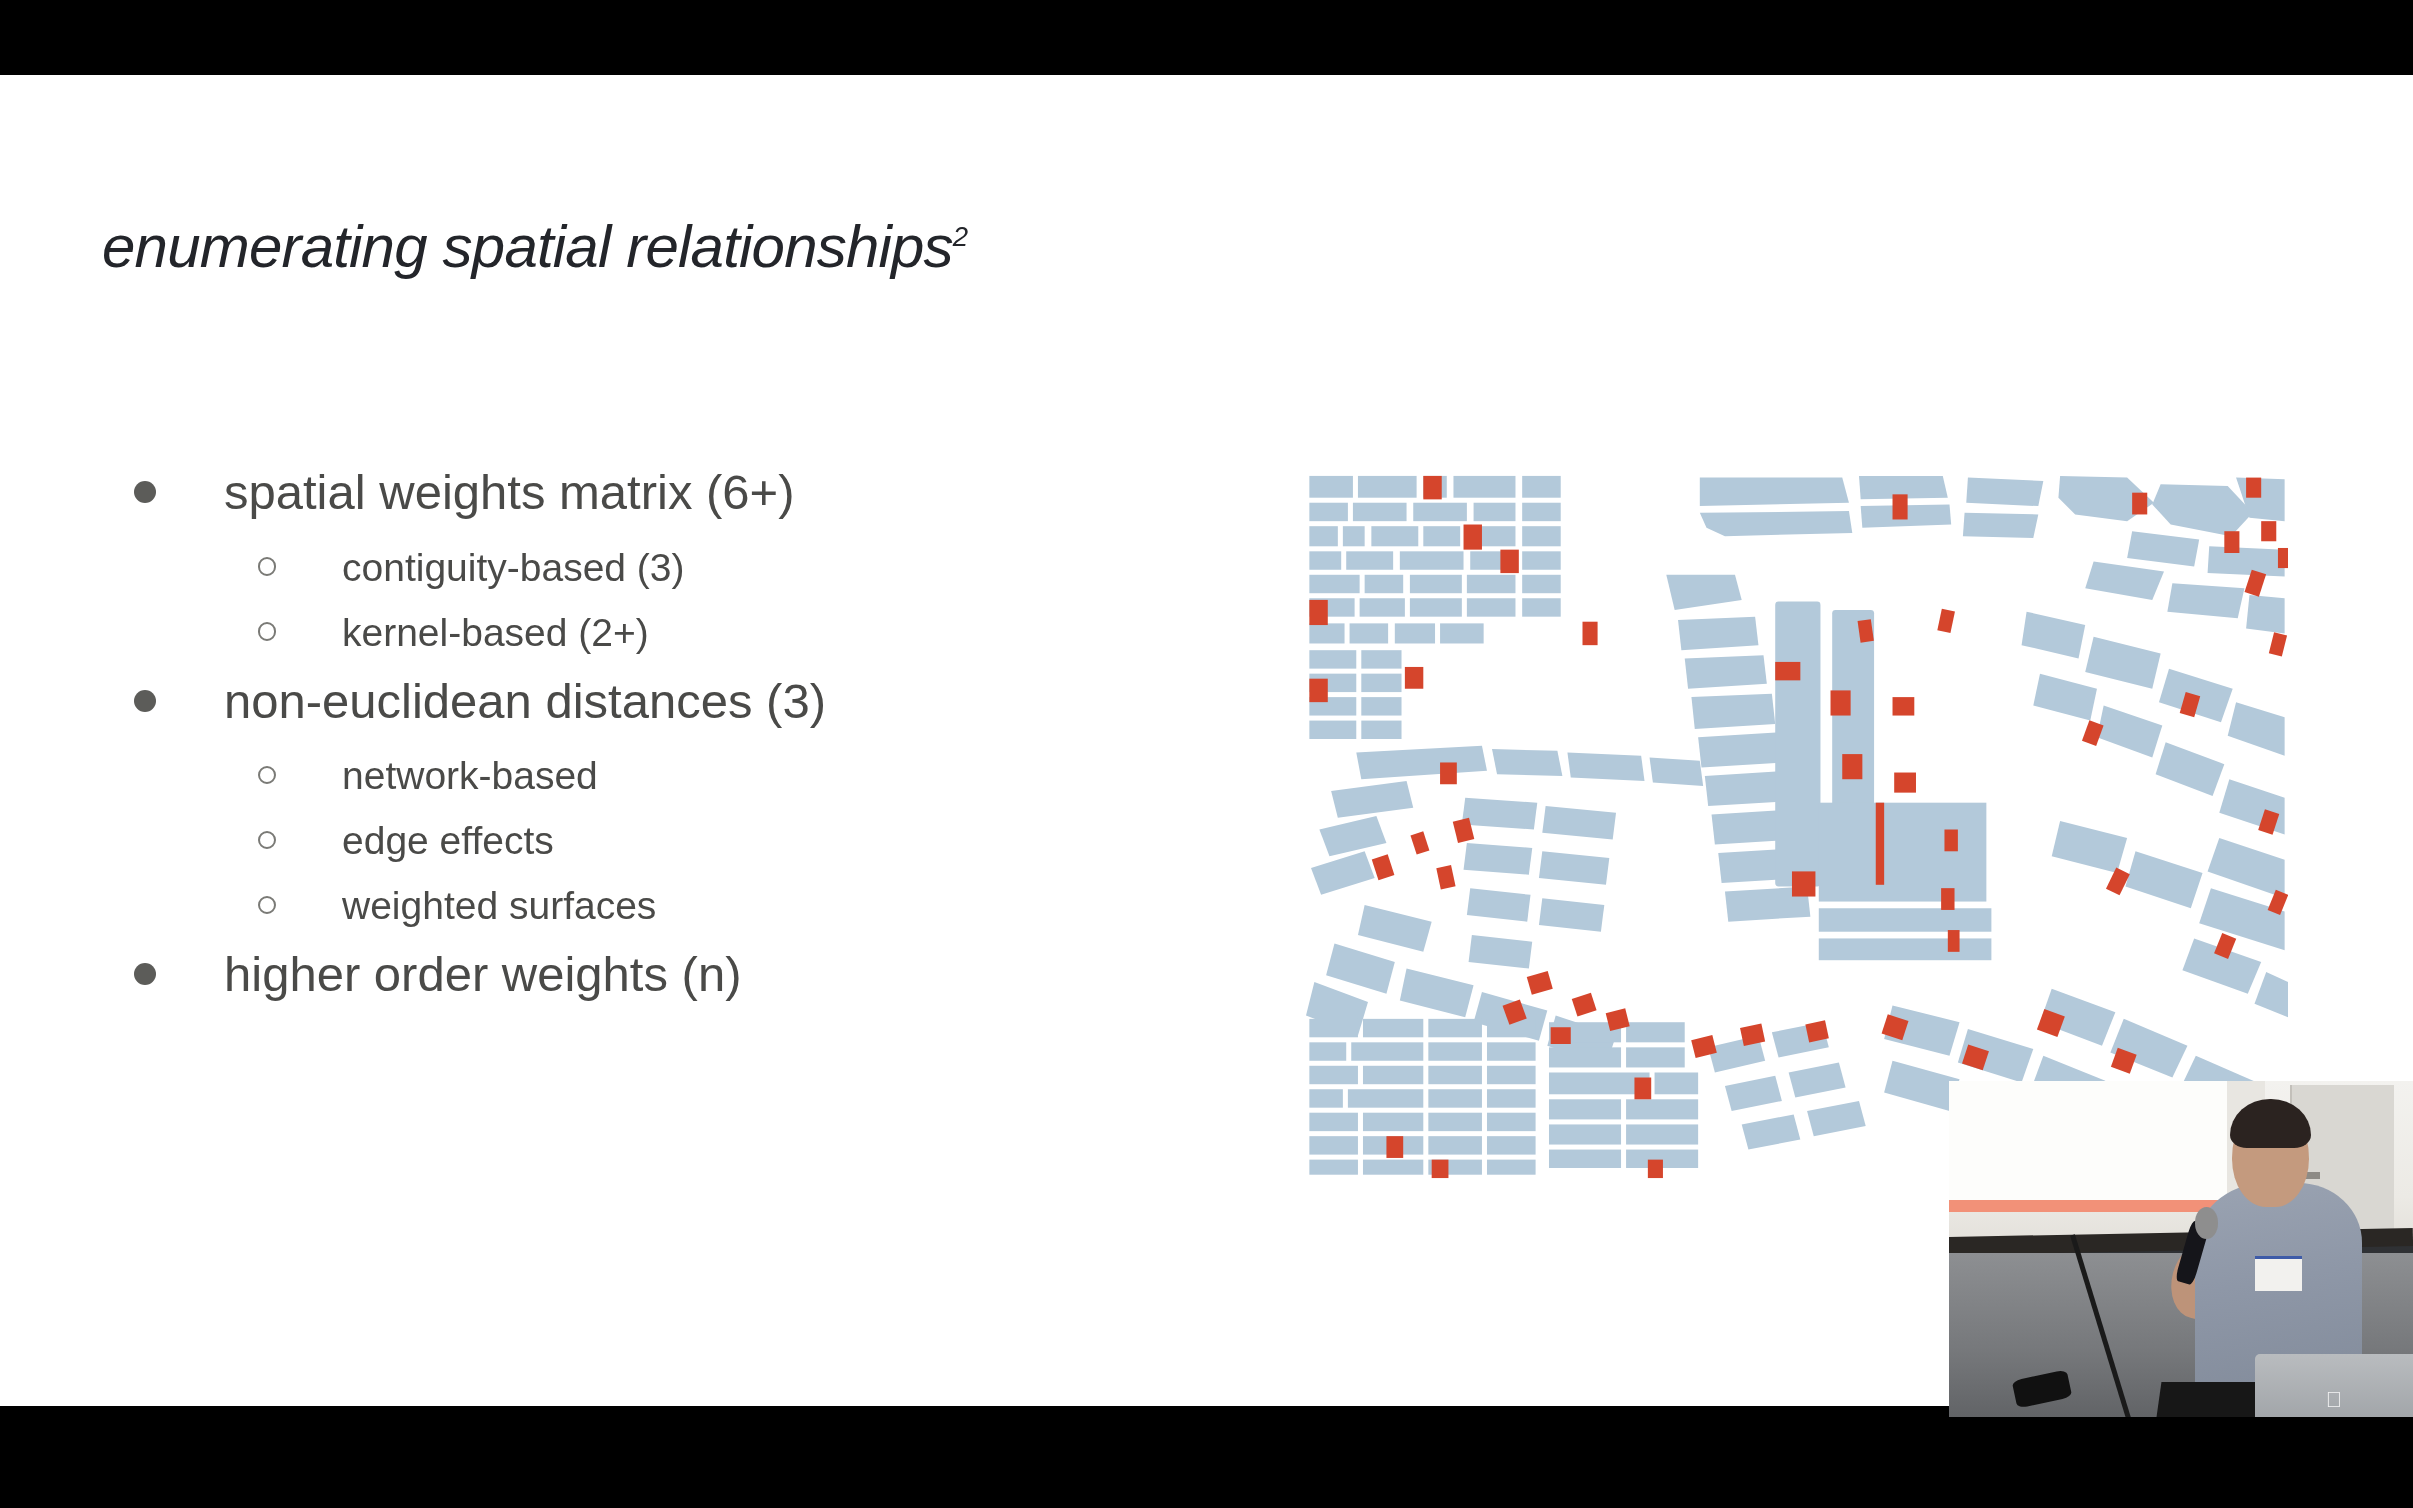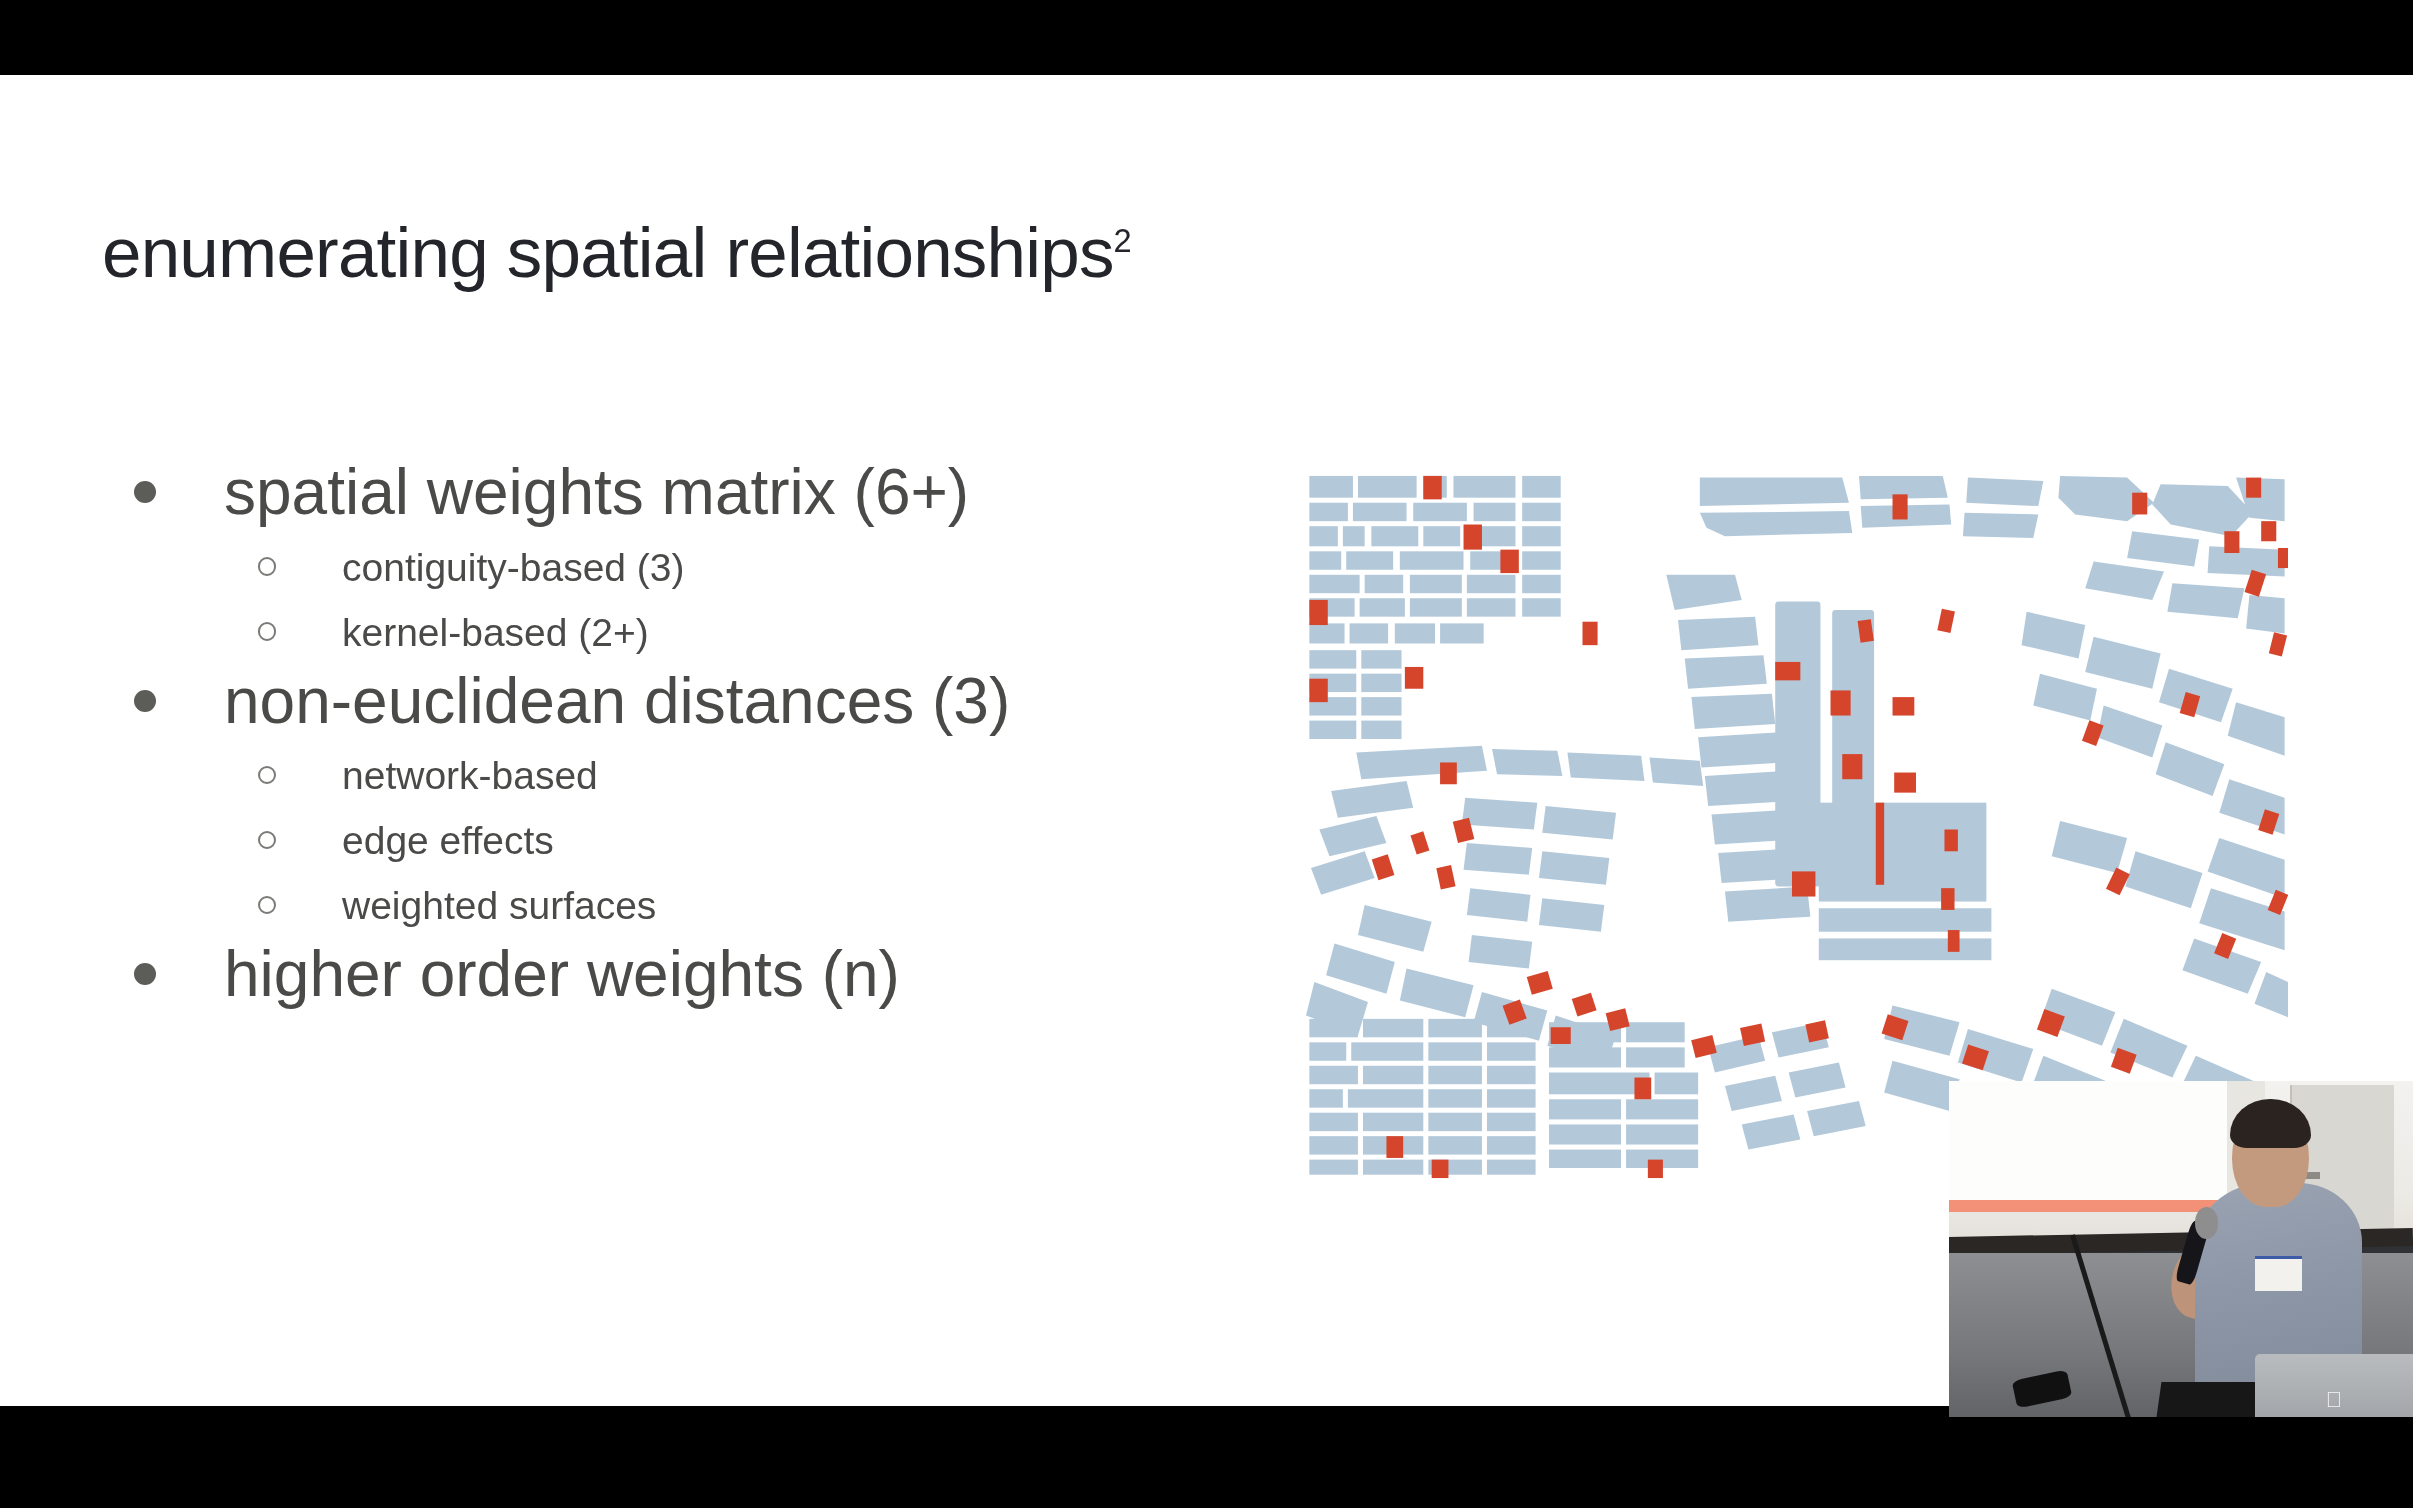--- a/index.html
+++ b/index.html
@@ -21,26 +21,27 @@
     left: 0; top: 75px;
     width: 2413px; height: 1331px;
     background: #ffffff;
     overflow: hidden;
   }
 
   
   #title {
     position: absolute;
     left: 102px; top: 142px;
-    font-size: 71px;
+    font-size: 60px;
     font-weight: 400;
     letter-spacing: -0.8px;
     color: #23252a;
     white-space: nowrap;
     line-height: 1;
+    font-style: italic;
   }
   #title .sup {
     font-size: 0.46em;
     vertical-align: super;
     line-height: 0;
     letter-spacing: 0;
   }
 
   
   #bullets {
@@ -57,21 +58,21 @@
   }
   .b1 .dot {
     position: absolute;
     left: 17px; top: 25px;
     width: 22px; height: 22px;
     border-radius: 50%;
     background: #5c5c59;
   }
   .b1 .txt {
     margin-left: 107px;
-    font-size: 64px;
+    font-size: 49px;
     color: #4a4a48;
     line-height: 72px;
     white-space: nowrap;
   }
   .b2 {
     position: relative;
     display: flex;
     align-items: center;
     height: 65px;
   }

